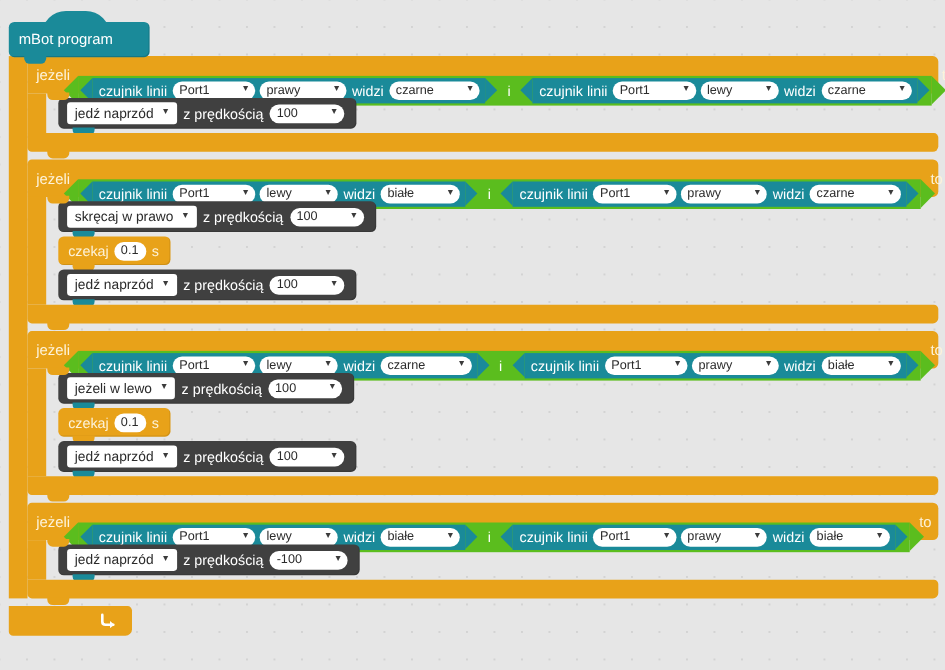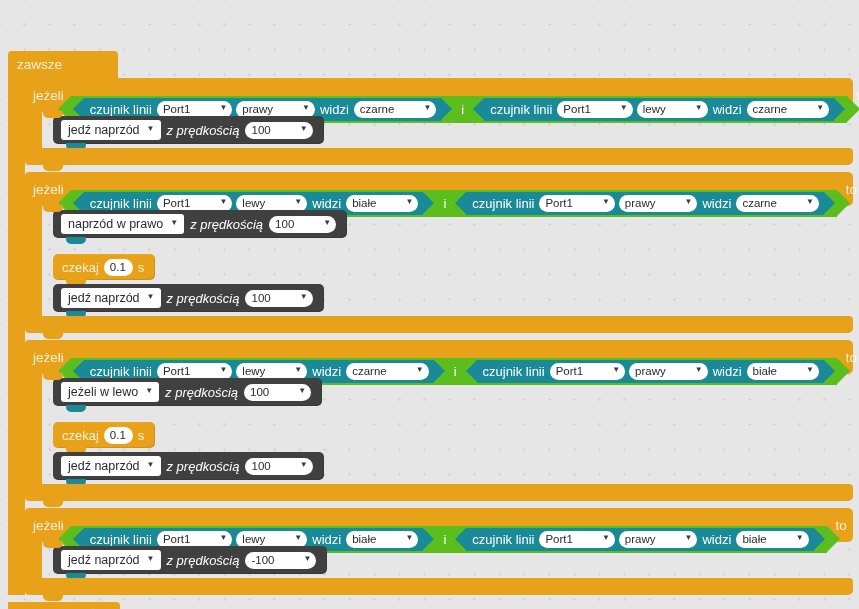--- a/index.html
+++ b/index.html
@@ -305,21 +305,20 @@
     bottom: -6px;
     width: 20px;
     height: 7px;
     background: #1a8a99;
     border-radius: 0 0 5px 5px;
   }
   .motion-text {
     color: #ffffff;
     font-size: 13px;
     padding: 0 4px;
-    font-style: italic;
   }
   
   .select {
     display: inline-flex;
     align-items: center;
     background: #ffffff;
     border-radius: 3px;
     height: 20px;
     padding: 0 6px 0 7px;
     margin: 0 2px;
@@ -339,21 +338,21 @@
 
   
   .wait {
     position: relative;
     display: inline-flex;
     align-items: center;
     height: 26px;
     background: #e8a219;
     border-radius: 5px;
     padding: 0 8px 0 6px;
-    margin: 16px 0 4px 0;
+    margin: 4px 0 4px 0;
     box-sizing: border-box;
     white-space: nowrap;
     box-shadow: inset -1px -1px 0 rgba(0,0,0,.10);
   }
   .wait .notch {
     position: absolute;
     left: 13px;
     bottom: -6px;
     width: 20px;
     height: 7px;
@@ -366,26 +365,27 @@
     padding: 0 3px;
   }
 
   .stack { padding-left: 11px; }
 </style>
 </head>
 <body>
 
 <div id="canvas">
 
+  <div class="hat">
+    <div class="hump"></div>
+    <div class="notch"></div>
+    <span>mBot program</span>
+  </div>
 
   <div class="forever">
-    <div class="forever-head">
-      <span>zawsze</span>
-      <div class="notch"></div>
-    </div>
 
     <div class="forever-body" id="forever-body">
 
     <div class="ifblock">
           <div class="if-head">
             <span class="if-label">jeżeli</span>
             <div class="andblock">
               <div class="sensor">
                 <span class="sensor-text">czujnik linii</span>
                 <span class="pill">
@@ -478,21 +478,21 @@
                   <span class="caret">▼</span>
                 </span>
               </div>
             </div>
             <span class="to-label">to</span>
             <div class="notch"></div>
           </div>
           <div class="if-body">
             <div class="stack"><div class="motion">
                 <span class="select">
-                  <span>naprzód w prawo</span>
+                  <span>skręcaj w prawo</span>
                   <span class="caret">▼</span>
                 </span>
                 <span class="motion-text">z prędkością</span>
                 <span class="pill">
                   <span>100</span>
                   <span class="caret">▼</span>
                 </span>
                 <div class="notch"></div>
               </div><br><div class="wait">
                 <span class="wait-text">czekaj</span>

